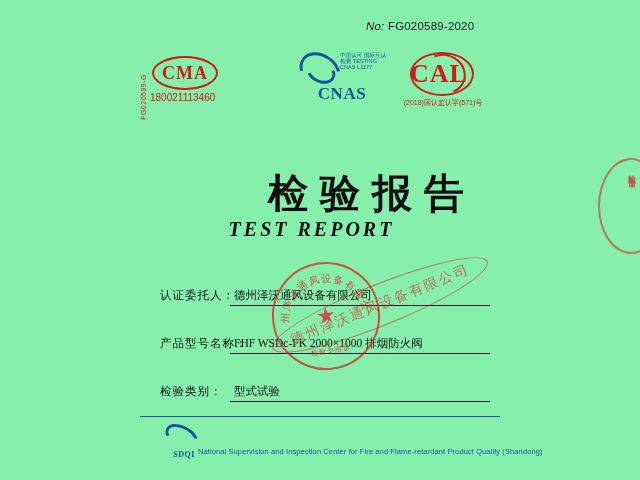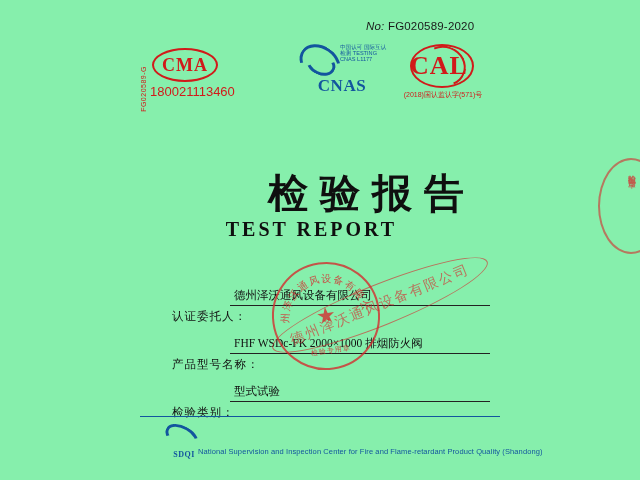--- a/index.html
+++ b/index.html
@@ -32,21 +32,21 @@
     letter-spacing: .2px;
     color: #1a1a1a;
     white-space: nowrap;
   }
   .report-no .no-label { font-style: italic; }
 
   
   .logos {
     position: absolute;
     left: 140px;
-    top: 30px;
+    top: 38px;
     width: 350px;
     height: 72px;
   }
 
   
   .cma-side-code {
     position: absolute;
     left: 0px;
     top: 36px;
     width: 12px;
@@ -87,21 +87,21 @@
     color: #d11a1a;
     font-family: "Liberation Serif", serif;
     letter-spacing: 1px;
   }
   .cma-number {
     position: absolute;
     left: -2px;
     top: 36px;
     width: 72px;
     text-align: left;
-    font-size: 13px;
+    font-size: 10px;
     color: #d11a1a;
     letter-spacing: 0px;
   }
 
   
   .ilac-wrap {
     position: absolute;
     left: 88px;
     top: 12px;
     width: 58px;
@@ -265,44 +265,44 @@
     left: 0;
     top: 218px;
     width: 620px;
     text-align: center;
     font-family: "Liberation Serif", serif;
     font-weight: bold;
     font-size: 20px;
     letter-spacing: 3px;
     text-indent: 3px;
     color: #0f0f0f;
+    font-style: italic;
   }
 
   
   .fields {
     position: absolute;
     left: 160px;
     top: 288px;
     width: 330px;
   }
   .field-row {
     position: relative;
     height: 30px;
     margin-bottom: 18px;
   }
   .field-label {
     position: absolute;
-    left: 12px;
+    left: 0;
     top: 0;
     font-size: 11.5px;
     font-family: "Liberation Serif", serif;
     color: #111;
     letter-spacing: 1px;
     white-space: nowrap;
-    margin-top: 21px;
   }
   .field-value {
     position: absolute;
     left: 74px;
     top: 0;
     font-size: 11.5px;
     font-family: "Liberation Serif", serif;
     color: #111;
     white-space: nowrap;
   }

